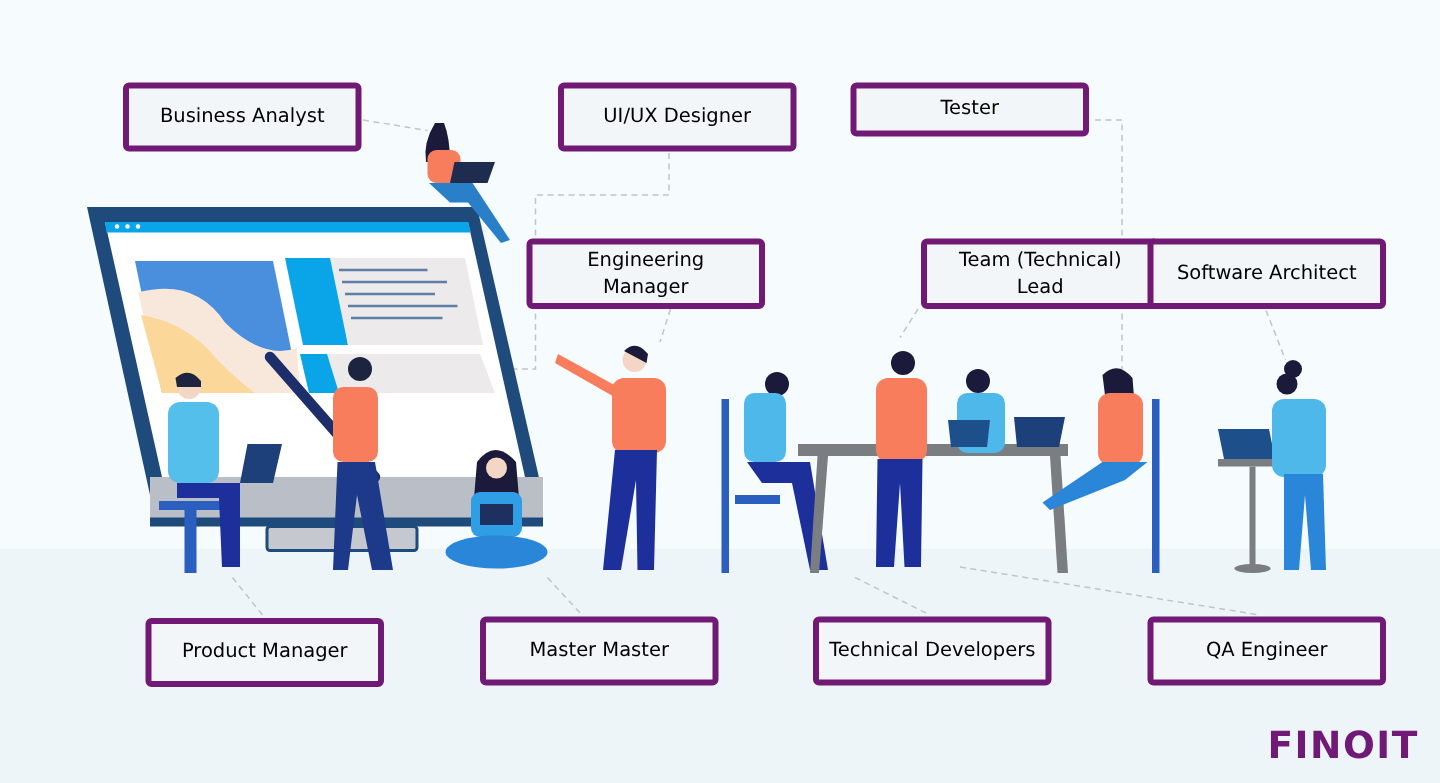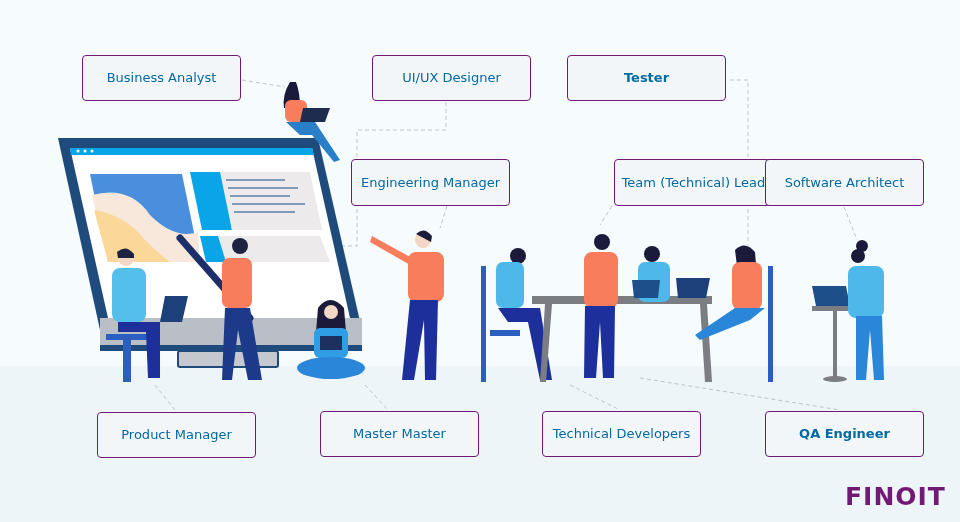--- a/index.html
+++ b/index.html
@@ -1,22 +1,22 @@
 <!DOCTYPE html>
 <html><head>
 <meta charset="utf-8">
 <style>
   * { box-sizing: border-box; margin: 0; padding: 0; }
   html, body { width: 960px; height: 522px; overflow: hidden; }
   body { background: #f6fbfd; font-family: "DejaVu Sans", sans-serif; position: relative; }
   .floor { position: absolute; left: 0; top: 366px; width: 960px; height: 156px; background: #eef5f9; }
   .label {
-    position: absolute; background: #f3f6f8; border: 1px solid #701a75; border-radius: 4px;
+    position: absolute; background: #f3f6f8; border: 4px solid #701a75; border-radius: 4px;
     display: flex; align-items: center; justify-content: center; text-align: center;
-    font-size: 13px; color: #0369a1; line-height: 18px; padding: 0 6px;
+    font-size: 13px; color: #000000; line-height: 18px; padding: 0 6px;
   }
   svg.scene { position: absolute; left: 0; top: 0; }
   .logo { position: absolute; left: 845px; top: 482px; font-family: "DejaVu Sans", sans-serif;
     font-weight: bold; font-size: 25px; letter-spacing: 1px; color: #701a75; }
 </style>
 </head>
 <body>
 
 <div class="floor"></div>
 
@@ -131,22 +131,22 @@
     <polygon points="812,286 846,286 850,306 816,306" fill="#1d4f8a"></polygon>
     <circle cx="862" cy="246" r="6" fill="#1c1a3a"></circle>
     <circle cx="858" cy="256" r="7" fill="#1c1a3a"></circle>
     <rect x="848" y="266" width="36" height="52" rx="8" fill="#4fb8ea"></rect>
     <polygon points="856,316 882,316 884,380 874,380 870,330 866,380 856,380" fill="#2a86d8"></polygon>
   </g>
 </svg>
 
 <div class="label" style="left:82px;top:55px;width:159px;height:46px;">Business Analyst</div>
 <div class="label" style="left:372px;top:55px;width:159px;height:46px;">UI/UX Designer</div>
-<div class="label" style="left:567px;top:55px;width:159px;height:46px;font-weight:bold;">Tester</div>
+<div class="label" style="left:567px;top:55px;width:159px;height:36px;">Tester</div>
 <div class="label" style="left:351px;top:159px;width:159px;height:47px;">Engineering Manager</div>
 <div class="label" style="left:566px;top:159px;width:159px;height:47px;margin-left:48px;">Team (Technical) Lead</div>
 <div class="label" style="left:765px;top:159px;width:159px;height:47px;">Software Architect</div>
 <div class="label" style="left:97px;top:412px;width:159px;height:46px;">Product Manager</div>
 <div class="label" style="left:320px;top:411px;width:159px;height:46px;">Master Master</div>
 <div class="label" style="left:542px;top:411px;width:159px;height:46px;">Technical Developers</div>
-<div class="label" style="left:765px;top:411px;width:159px;height:46px;font-weight:bold;">QA Engineer</div>
+<div class="label" style="left:765px;top:411px;width:159px;height:46px;">QA Engineer</div>
 
 <div class="logo">FINOIT</div>
 
 </body></html>

